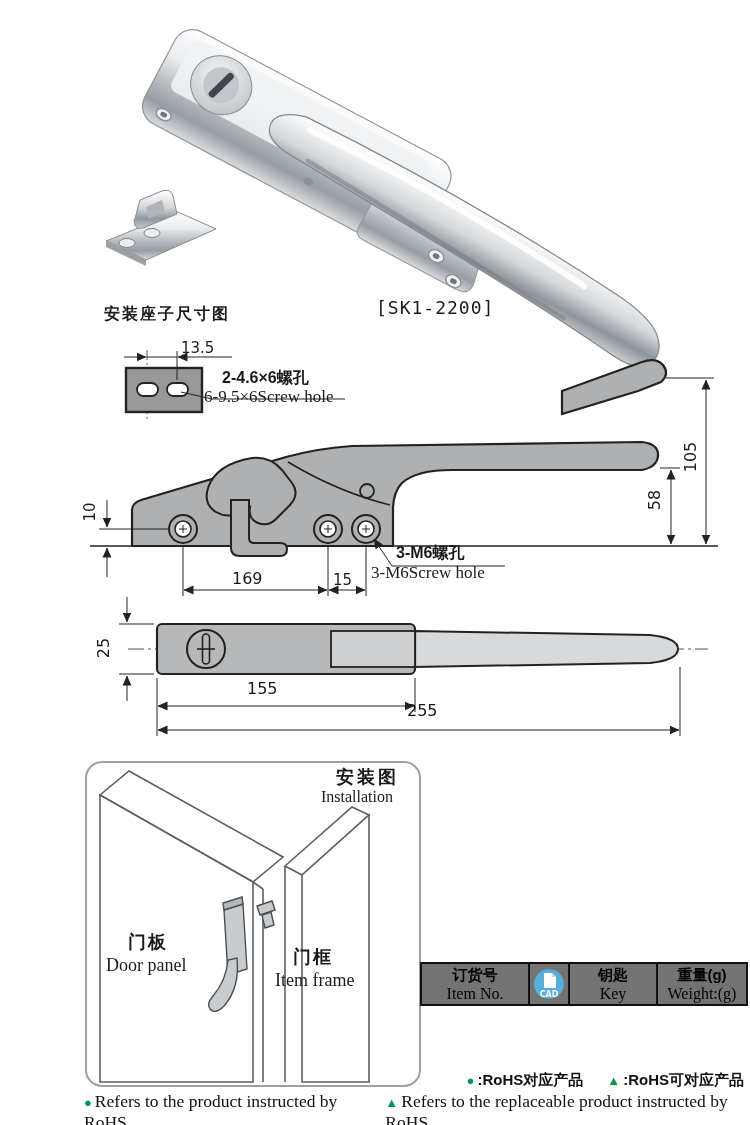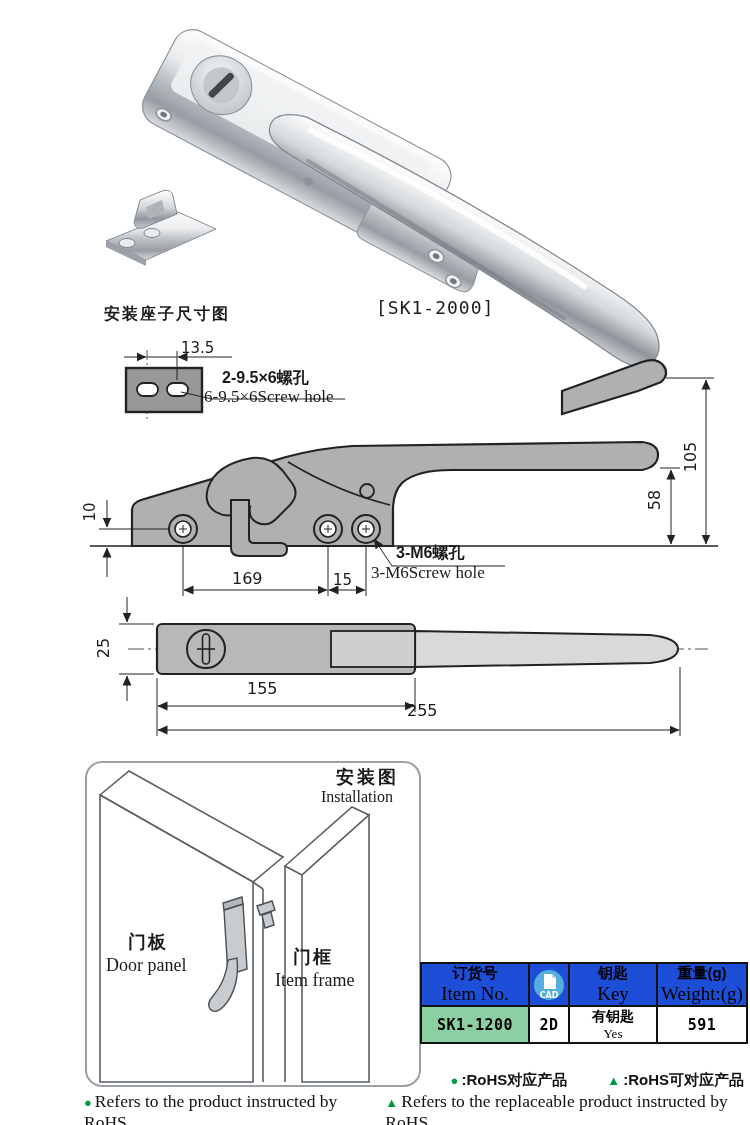--- a/index.html
+++ b/index.html
@@ -10,32 +10,32 @@
   .zh   { font-family:"Liberation Sans", sans-serif; font-weight:600; }
   .serif{ font-family:"Liberation Serif", serif; font-weight:normal; }
   .dim  { font-family:"DejaVu Sans", sans-serif; font-size:16px; color:#1a1a1a; }
   .code { font-family:"DejaVu Sans Mono", monospace; }
   .vdim { transform:translate(-50%,-50%) rotate(-90deg); transform-origin:center; }
 
   
   table.spec { position:absolute; left:420px; top:962px; border-collapse:collapse;
                table-layout:fixed; width:326px; }
   table.spec td { border:2px solid #111; text-align:center; vertical-align:middle; padding:0; }
-  td.hd { background:#1d4ed8; height:40px; }
+  td.hd { background:#737373; height:40px; }
   td.item { background:#8ccfa2; }
   .h-zh { font-size:15px; font-weight:600; display:block; }
-  .h-en { font-size:19px; display:block; font-family:"Liberation Serif", serif; }
+  .h-en { font-size:16px; display:block; font-family:"Liberation Serif", serif; }
   .cell-code { font-family:"DejaVu Sans Mono", monospace; font-size:15px; font-weight:bold; letter-spacing:0.5px; }
   .key-zh { font-size:14px; font-weight:600; display:block; }
   .key-en { font-size:13px; display:block; font-family:"Liberation Serif", serif; }
   tr.data td { height:35px; }
 
   
   .note-zh { position:absolute; top:1071px; right:6px; font-size:15px; font-weight:600; color:#111;
-             display:flex; gap:40px;text-align:right; }
+             display:flex; gap:24px;text-align:right; }
   .note-en { position:absolute; top:1091px; left:84px; font-size:17.5px; color:#111;
              font-family:"Liberation Serif", serif; display:flex; gap:20px; }
   .sym { color:#009a44; font-size:13px; margin-right:3px; }
 </style>
 </head>
 <body>
 
 <div class="page">
 
 <svg class="art" width="750" height="1125" viewBox="0 0 750 1125">
@@ -186,24 +186,24 @@
         <path d="M224,910 L243,904 L242,897 L223,903 Z" fill="#b4b8bb"></path>
         <path d="M237,958 Q240,988 224,1006 Q215,1015 210,1009 Q206,1004 213,996 Q226,981 228,960 Z" fill="#c9ccce"></path>
         <path d="M257,906 l15,-5 3,9 -15,5 z" fill="#c9ccce"></path>
         <path d="M262,915 l9,-3 3,13 -9,3 z" fill="#c9ccce"></path>
       </g>
     </g>
   </g>
 </svg>
 
 <span class="t zh" style="left:104px; top:298px; font-size:16px; letter-spacing:2px;margin-top:8px;">安装座子尺寸图</span>
-<span class="t code" style="left:376px; top:299px; font-size:18px; letter-spacing:1px;">[SK1-2000]</span>
+<span class="t code" style="left:376px; top:299px; font-size:18px; letter-spacing:1px;">[SK1-2200]</span>
 
 <span class="t dim" style="left:181px; top:341px; font-size:15px;">13.5</span>
-<span class="t zh" style="left:222px; top:370px; font-size:16px;">2-9.5×6螺孔</span>
+<span class="t zh" style="left:222px; top:370px; font-size:16px;">2-4.6×6螺孔</span>
 <span class="t serif" style="left:204px; top:388px; font-size:17px;">6-9.5×6Screw hole</span>
 
 <span class="t dim vdim" style="left:90px; top:512px; font-size:15px;">10</span>
 <span class="t dim" style="left:232px; top:571px;">169</span>
 <span class="t dim" style="left:333px; top:573px; font-size:15px;">15</span>
 <span class="t zh" style="left:396px; top:545px; font-size:16px;">3-M6螺孔</span>
 <span class="t serif" style="left:371px; top:564px; font-size:17px;">3-M6Screw hole</span>
 
 <span class="t dim vdim" style="left:655px; top:500px;">58</span>
 <span class="t dim vdim" style="left:691px; top:457px;">105</span>
@@ -242,29 +242,20 @@
     </td>
     <td class="hd">
       <span class="h-zh">钥匙</span>
       <span class="h-en">Key</span>
     </td>
     <td class="hd">
       <span class="h-zh">重量(g)</span>
       <span class="h-en">Weight:(g)</span>
     </td>
   </tr>
-  <tr class="data">
-    <td class="item cell-code">SK1-1200</td>
-    <td class="cell-code">2D</td>
-    <td>
-      <span class="key-zh">有钥匙</span>
-      <span class="key-en">Yes</span>
-    </td>
-    <td class="cell-code">591</td>
-  </tr>
 </tbody>
     </table>
 
 <div class="note-zh">
   <span>
     <span class="sym">●</span><span>:RoHS对应产品</span>
   </span>
   <span>
     <span class="sym">▲</span><span>:RoHS可对应产品</span>
   </span>

